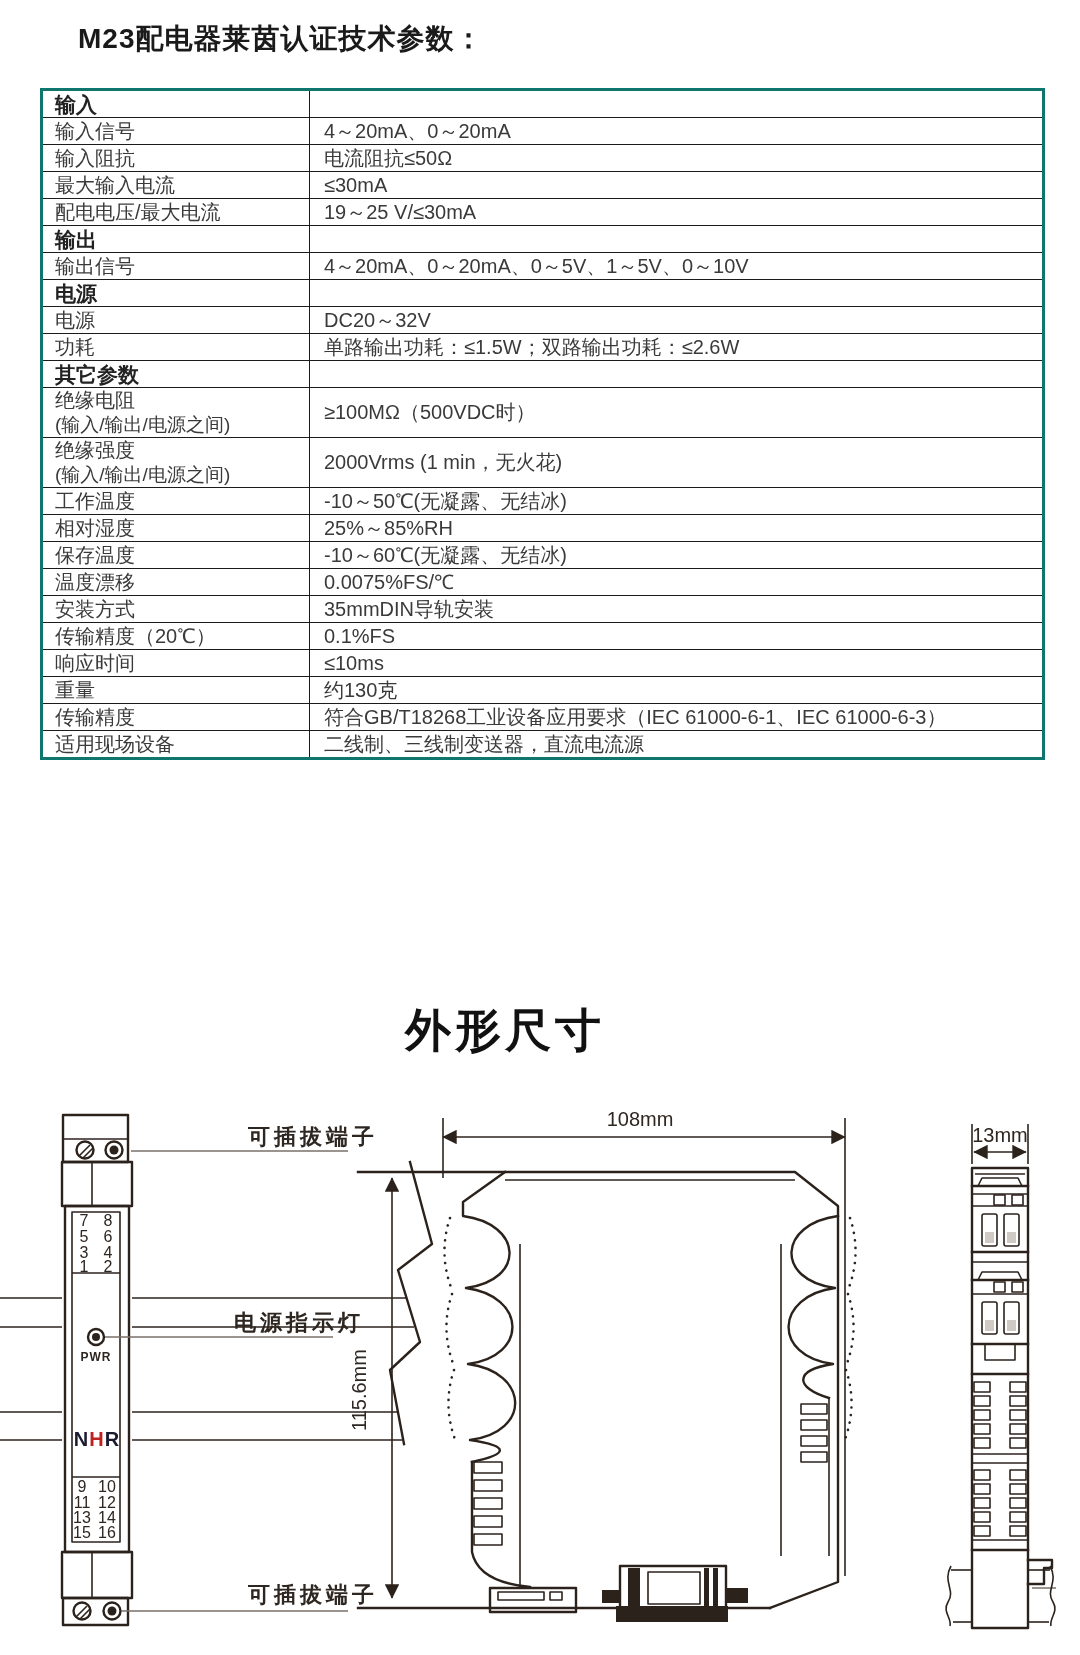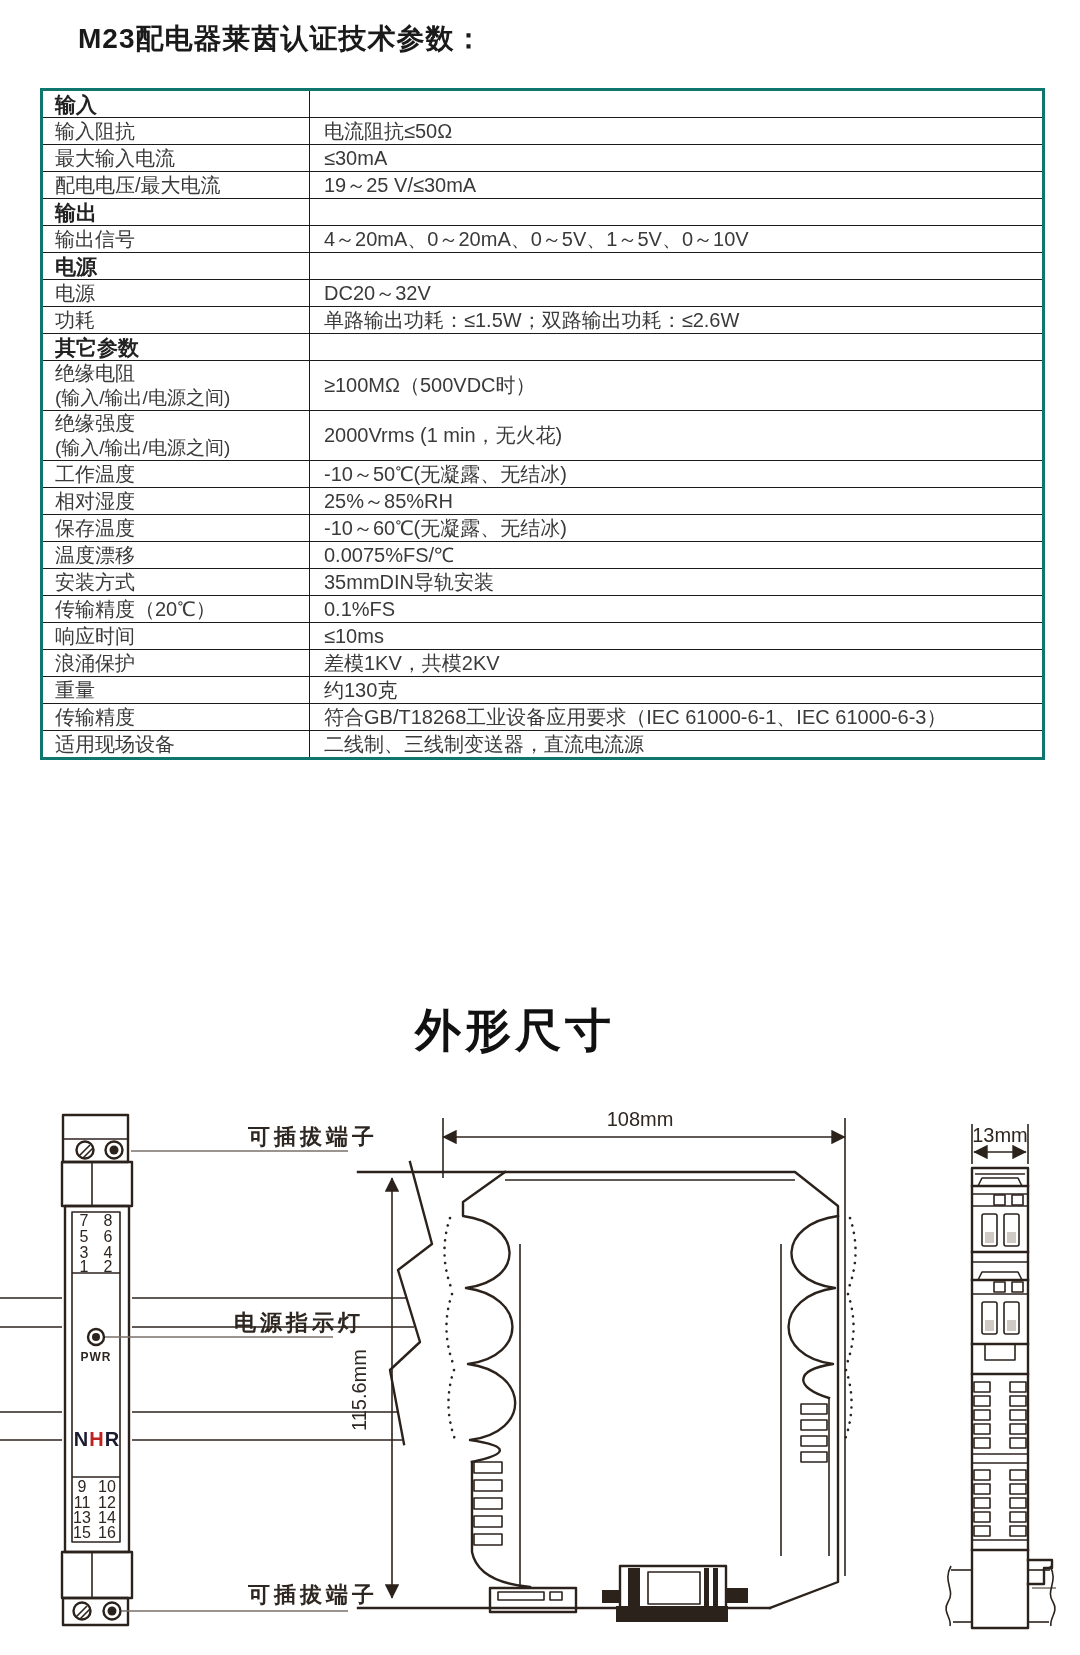--- a/index.html
+++ b/index.html
@@ -7,21 +7,21 @@
        font-family:"Liberation Sans", sans-serif;color:#3a3a3a;}
   .title{position:absolute;left:40px;top:20px;font-size:28px;font-weight:700;color:#1a1a1a;letter-spacing:1px;margin-left:38px;}
   table.spec{position:absolute;left:40px;top:88px;width:1005px;border-collapse:collapse;
              table-layout:fixed;font-size:20px;color:#3a3a3a;border:3px solid #0f766e;}
   table.spec td{border:1.6px solid #1b1b1b;padding:0 0 0 12px;height:26px;line-height:25px;vertical-align:middle;
                 overflow:hidden;white-space:nowrap;}
   table.spec td.val{padding-left:14px;}
   table.spec tr.sec td.lab{font-weight:700;color:#222;font-size:21px;}
   table.spec .sub{display:block;font-size:19px;line-height:24px;}
   table.spec .v2 div{line-height:26px;}
-  .dim-heading{position:absolute;left:10px;top:1000px;width:1010px;text-align:center;
+  .dim-heading{position:absolute;left:0;top:1000px;width:1010px;text-align:center;
                font-size:46px;font-weight:700;color:#111;letter-spacing:4px;}
   svg.drawing{position:absolute;left:0;top:0;width:1080px;height:1655px;}
   .ln{stroke:#2c221c;fill:none;stroke-width:2.4px;stroke-linejoin:round;stroke-linecap:square;}
   .ln15{stroke:#2c221c;fill:none;stroke-width:1.6px;stroke-linejoin:round;}
   .fill{fill:#2c221c;stroke:none;}
   .gray{fill:#cfcac4;stroke:none;}
   .dot{stroke:#2c221c;fill:none;stroke-width:2.6px;stroke-dasharray:0.1 7.5;stroke-linecap:round;}
   .leader{stroke:#7a7068;stroke-width:1.5px;fill:none;}
   .lbl{font-family:"Liberation Sans",sans-serif;font-size:22px;font-weight:700;fill:#2e2620;letter-spacing:4px;}
   .dim{font-family:"Liberation Sans",sans-serif;font-size:20px;font-weight:400;fill:#2e2620;}
@@ -38,20 +38,24 @@
   <colgroup>
       <col style="width:268px">
       <col>
     </colgroup>
   <tbody>
       <tr class="sec">
         <td class="lab">输入</td>
         <td class="val"></td>
       </tr>
   <tr>
+        <td class="lab">输入信号</td>
+        <td class="val">4～20mA、0～20mA</td>
+      </tr>
+  <tr>
         <td class="lab">输入阻抗</td>
         <td class="val">电流阻抗≤50Ω</td>
       </tr>
   <tr>
         <td class="lab">最大输入电流</td>
         <td class="val">≤30mA</td>
       </tr>
   <tr>
         <td class="lab">配电电压/最大电流</td>
         <td class="val">19～25 V/≤30mA</td>
@@ -108,24 +112,20 @@
         <td class="lab">安装方式</td>
         <td class="val">35mmDIN导轨安装</td>
       </tr>
   <tr>
         <td class="lab">传输精度（20℃）</td>
         <td class="val">0.1%FS</td>
       </tr>
   <tr>
         <td class="lab">响应时间</td>
         <td class="val">≤10ms</td>
-      </tr>
-  <tr>
-        <td class="lab">浪涌保护</td>
-        <td class="val">差模1KV，共模2KV</td>
       </tr>
   <tr>
         <td class="lab">重量</td>
         <td class="val">约130克</td>
       </tr>
   <tr>
         <td class="lab">传输精度</td>
         <td class="val">符合GB/T18268工业设备应用要求（IEC 61000-6-1、IEC 61000-6-3）</td>
       </tr>
   <tr>

